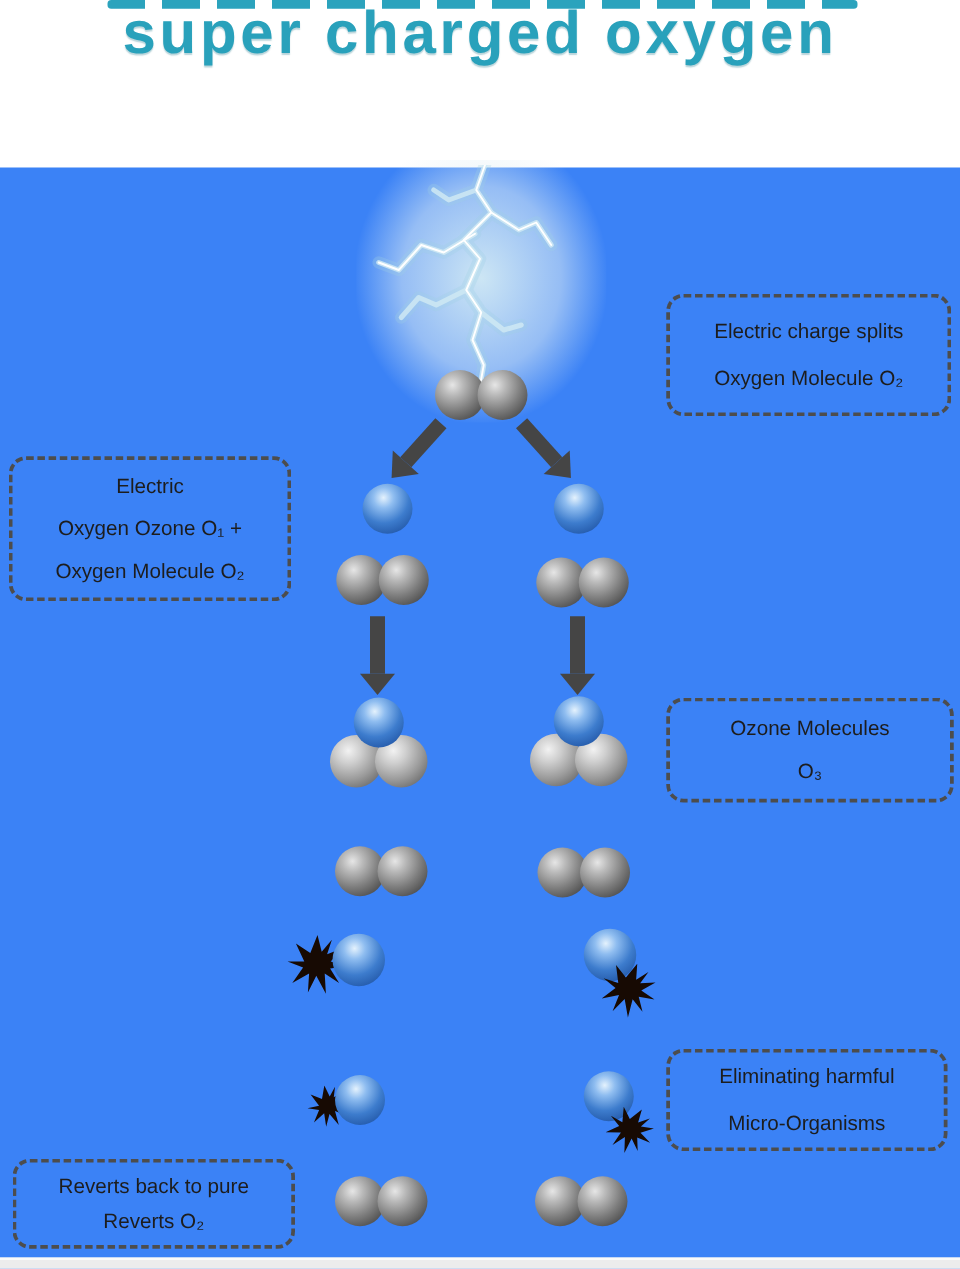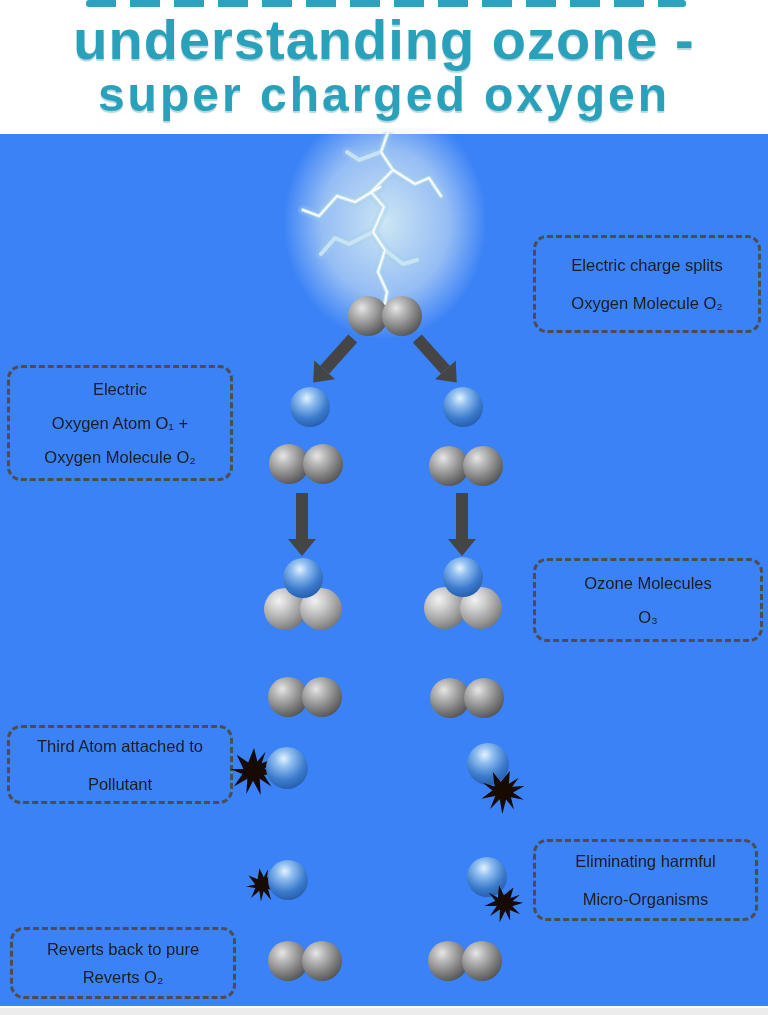--- a/index.html
+++ b/index.html
@@ -51,21 +51,20 @@
   .star svg{display:block;width:100%;height:100%;}
   .bottom-strip{position:absolute;left:0;width:768px;height:9px;background:#ececec;border-top:2px solid #fafafa;}
 </style>
 </head>
 <body>
 
 <div class="stage">
 
   <div class="title-area">
     <div class="crop-strip"></div>
-    <h1 class="title-main">understanding ozone -</h1>
     <h2 class="title-sub">super charged oxygen</h2>
   </div>
 
   <div class="content">
 
     <div class="bolt-halo abs" style="left:285px;top:-6px;width:200px;height:210px;"></div>
     <div class="abs" style="left:295px;top:-2px;width:180px;height:186px;">
       <svg viewBox="0 0 180 186" width="180" height="186">
         <g fill="none" stroke-linecap="round" stroke-linejoin="round">
           <g stroke="#9fcfe3" stroke-width="10" opacity="0.28">
@@ -119,21 +118,21 @@
       <span class="sphere gray s1"></span>
       <span class="sphere gray s2"></span>
     </div>
     <div class="molecule" style="left:429px;top:312px;">
       <span class="sphere gray s1"></span>
       <span class="sphere gray s2"></span>
     </div>
 
     <div class="callout lh-md" style="left:7px;top:231px;width:220px;height:110px;">
       <div class="line">Electric</div>
-      <div class="line">Oxygen Atom O₁ +</div>
+      <div class="line">Oxygen Ozone O₁ +</div>
       <div class="line">Oxygen Molecule O₂</div>
     </div>
 
     <div class="arrow vert" style="left:288px;top:359px;">
       <span class="shaft"></span>
       <span class="head"></span>
     </div>
     <div class="arrow vert" style="left:448px;top:359px;">
       <span class="shaft"></span>
       <span class="head"></span>
@@ -157,24 +156,20 @@
 
     <div class="molecule" style="left:268px;top:543px;">
       <span class="sphere gray s1"></span>
       <span class="sphere gray s2"></span>
     </div>
     <div class="molecule" style="left:430px;top:544px;">
       <span class="sphere gray s1"></span>
       <span class="sphere gray s2"></span>
     </div>
 
-    <div class="callout lh-lg" style="left:7px;top:591px;width:220px;height:73px;">
-      <div class="line">Third Atom attached to</div>
-      <div class="line">Pollutant</div>
-    </div>
 
     <div class="star" style="left:230px;top:614px;width:48px;height:48px;">
       <svg viewBox="0 0 100 100">
           <path fill="#170a03" d="M50 0 L57 28 L74 8 L66 32 L92 22 L72 44 L100 52 L71 56 L86 80 L62 64 L64 98 L48 68 L34 96 L36 64 L8 80 L26 54 L0 44 L28 44 L14 14 L38 30 Z"></path>
         </svg>
     </div>
     <div class="atom sphere blue" style="left:266px;top:613px;width:42px;height:42px;z-index:2;"></div>
     <div class="atom sphere blue" style="left:467px;top:609px;width:42px;height:42px;"></div>
     <div class="star" style="left:481px;top:636px;width:44px;height:44px;z-index:2;transform:rotate(18deg);">
       <svg viewBox="0 0 100 100">

